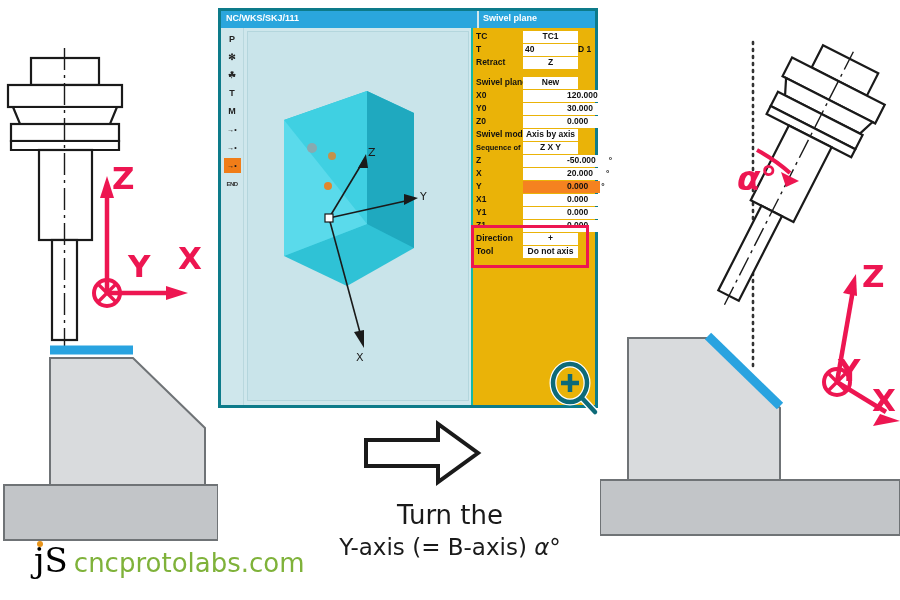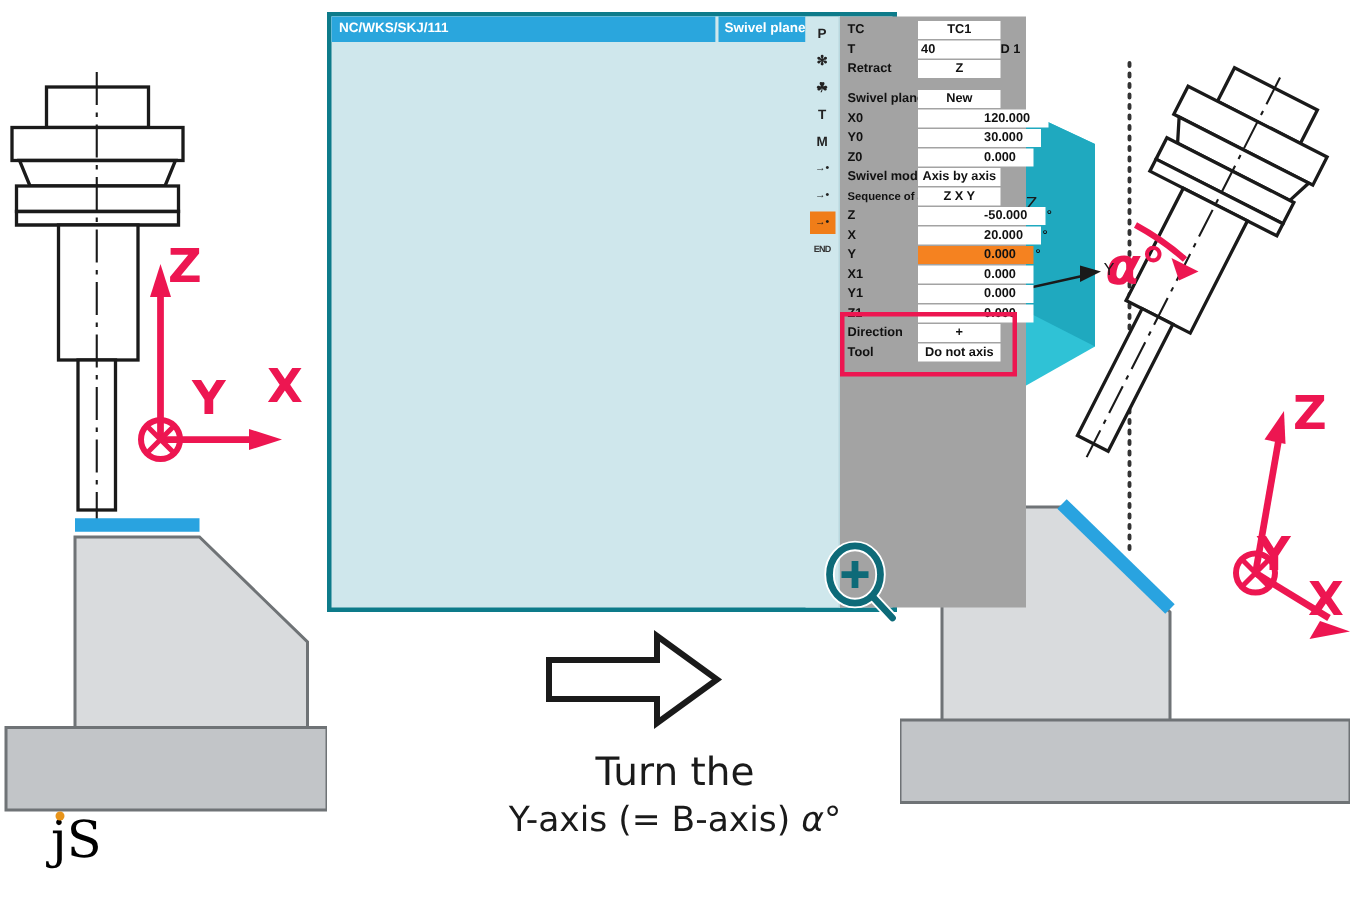--- a/index.html
+++ b/index.html
@@ -15,21 +15,21 @@
 
   
   .abs { position:absolute; }
 
   
   #cnc-panel {
     position:absolute; left:218px; top:8px; width:380px; height:400px;
     border:3px solid #0d7b8a;
     background:#cfe7ec;
   }
-  .panel-inner { position:absolute; inset:0; display:flex; flex-direction:row; }
+  .panel-inner { position:absolute; inset:0; display:flex; flex-direction:column; }
 
   .title-row { display:flex; height:17px; background:#cfe7ec; }
   .title-left {
     width:256px; background:#2aa6dd; color:#ffffff;
     font-size:9px; font-weight:bold; padding:2px 0 0 5px;
     letter-spacing:0px; white-space:nowrap;
   }
   .title-right {
     flex:1; background:#2aa6dd; color:#ffffff;
     font-size:9px; font-weight:bold; padding:2px 0 0 4px;
@@ -55,22 +55,22 @@
     flex:1; background:#cfe7ec; position:relative;
     border-left:1px solid #b9d8de;
   }
   .view3d-surface {
     position:absolute; left:3px; top:3px; right:2px; bottom:4px;
     background:#c9e4ea; border:1px solid #b4d6dd;
   }
 
   
   .datacol {
-    width:124px; background:#a3a3a3; position:relative;
-    border-left:2px solid #a3a3a3; padding:2px 3px 0 3px;
+    width:124px; background:#eab308; position:relative;
+    border-left:2px solid #14b8a6; padding:2px 3px 0 3px;
   }
   .frow {
     display:flex; align-items:center; height:13px;
     font-size:8.5px; font-weight:bold; color:#111; line-height:1;
     position:relative;
   }
   .flabel { width:47px; flex:none; white-space:nowrap; }
   .fval {
     flex:1; background:#ffffff; height:12px;
     display:flex; align-items:center; justify-content:flex-end;
@@ -394,15 +394,16 @@
     <div class="l2">
       <span>Y-axis (= B-axis) </span><em>α°</em>
     </div>
   </div>
 
   <div id="logo">
     <span class="js">
       <span class="dot-acc"></span>
       <span>jS</span>
     </span>
+    <span class="dom">cncprotolabs.com</span>
   </div>
 
 </div>
 
 </body></html>

